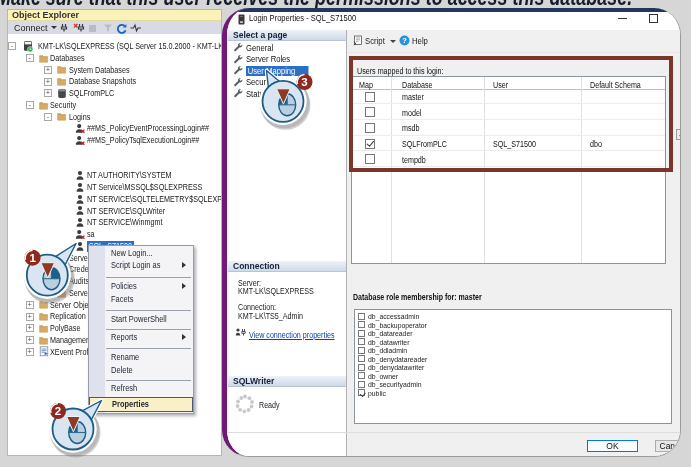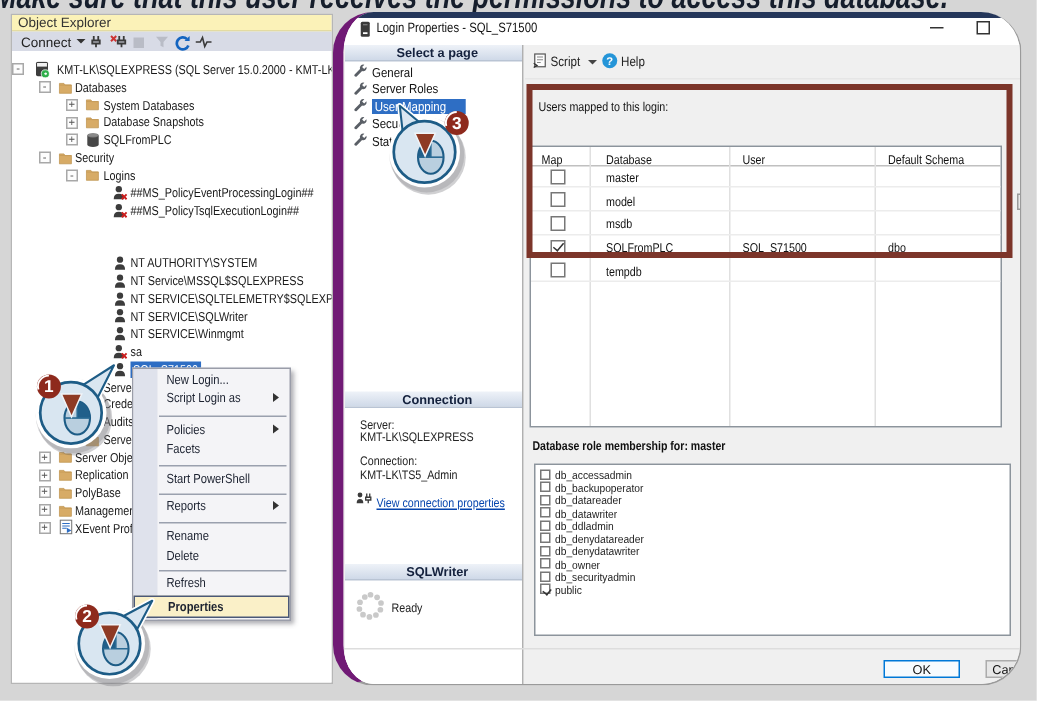--- a/index.html
+++ b/index.html
@@ -2,53 +2,53 @@
 <html><head>
 <meta charset="utf-8">
 <style>
 * { margin:0; padding:0; box-sizing:border-box; }
 html,body { width:691px; height:467px; overflow:hidden; }
 body { font-family:"Liberation Sans", sans-serif; background:#d6d6d6; position:relative; }
 #page { position:absolute; left:0; top:0; width:691px; height:467px; overflow:hidden; }
 #heading { position:absolute; left:-4px; top:-16px; font-size:23px; font-weight:bold; font-style:italic; color:#161e2c; white-space:nowrap; letter-spacing:0px; transform:scaleX(0.78); transform-origin:0 0; }
 
 #oe { position:absolute; left:7px; top:9px; width:215px; height:447px; background:#ffffff; border:1px solid #b6b6b6; }
-#oe-header { position:absolute; left:0; top:0; width:100%; height:11px; background:#fbf2b8; border-bottom:1px solid #e3dba2; color:#333; font-size:9px; line-height:10.5px; padding-left:4px; }
+#oe-header { position:absolute; left:0; top:0; width:100%; height:11px; background:#fbf2b8; border-bottom:1px solid #e3dba2; color:#333; font-size:9px; line-height:10.5px; padding-left:4px;font-weight:bold; }
 #oe-toolbar { position:absolute; left:0; top:11px; width:100%; height:13px; background:#d8dbe6; font-size:9px; color:#222; }
 #oe-tree { position:absolute; left:0; top:24px; width:100%; height:421px; background:#fff; overflow:hidden; }
 .trow { position:absolute; height:11.7px; width:100%; font-size:8.6px; color:#1a1a1a; white-space:nowrap; }
 .trow .lbl { position:absolute; top:0.6px; transform:scaleX(0.84); transform-origin:0 50%; }
 .ex { position:absolute; top:1.8px; width:8px; height:8px; background:#fdfdfd; border:1px solid #a8a8a8; }
 .ex i { position:absolute; left:0; top:-1px; width:6px; font-style:normal; font-size:7.5px; line-height:7.5px; text-align:center; color:#555; }
 .tico { position:absolute; top:0.4px; width:10px; height:11px; }
 
 #cmenu { position:absolute; left:88px; top:244.5px; width:105.5px; height:169.5px; background:#f4f4f7; border:1px solid #9a9da9; box-shadow:2px 2px 3px rgba(80,80,90,0.45); z-index:30; }
 #cmenu .gut { position:absolute; left:0; top:0; width:16px; height:100%; background:#dfe2ec; }
 .mi { position:absolute; left:0; width:100%; height:12px; font-size:8.8px; color:#1c2230; line-height:12px; padding-left:22px; }
 .mi.props { background:#faf0c8; border:1px solid #4a5878; font-weight:bold; height:14.4px; line-height:12.8px; }
 .msepl { position:absolute; left:17px; right:2px; border-top:1px solid #9aa0ae; }
 .arr { position:absolute; right:7px; top:3.4px; width:0; height:0; border-left:4px solid #333; border-top:3px solid transparent; border-bottom:3px solid transparent; }
 .czi { display:inline-block; transform:scaleX(0.85); transform-origin:0 50%; white-space:nowrap; }
 
-#dlg { position:absolute; left:222px; top:8px; width:459px; height:449px; background:#f0f0f0; border-left:7px solid #701a75; border-right:1px solid #9a9a9a; border-bottom:1px solid #9a9a9a; overflow:hidden;border-radius:27px; }
+#dlg { position:absolute; left:222px; top:8px; width:459px; height:449px; background:#f0f0f0; border-left:5px solid #701a75; border-right:1px solid #9a9a9a; border-bottom:1px solid #9a9a9a; overflow:hidden;border-radius:27px; }
 #dlg-topbar { position:absolute; left:0; top:0; width:100%; height:4px; background:#24365a; }
 #dlg-title { position:absolute; left:0; top:4px; width:100%; height:18px; background:#ffffff; font-size:9px; color:#111; }
 #dlg-title .ttxt { position:absolute; left:21.5px; top:0.5px; transform:scaleX(0.84); transform-origin:0 50%; }
 #dlg-body { position:absolute; left:0; top:22px; width:458px; height:426px; background:#f0f0f0; }
 
 #lpane { position:absolute; left:1px; top:0; width:119px; height:426px; background:#ffffff; border-right:1px solid #b0b0b0; }
-.sechdr { position:absolute; left:0; width:100%; height:11px; background:linear-gradient(#eef2f8,#cfd9e8); border-bottom:1px solid #b9c4d4; font-size:8.5px; font-weight:bold; color:#14213d; line-height:10px; padding-left:5px;text-align:center; }
+.sechdr { position:absolute; left:0; width:100%; height:11px; background:linear-gradient(#eef2f8,#cfd9e8); border-bottom:1px solid #b9c4d4; font-size:8.5px; font-weight:bold; color:#14213d; line-height:10px; padding-left:5px; }
 .pgitem { position:absolute; left:18px; font-size:8.7px; color:#111; white-space:nowrap; transform:scaleX(0.88); transform-origin:0 50%; }
 .pgitem.sel { background:#2e6ec4; color:#fff; padding:0 2px; width:71px; }
 .wrench { position:absolute; left:5px; width:10px; height:10px; }
 .ltxt { position:absolute; font-size:8.3px; color:#222; white-space:nowrap; transform:scaleX(0.86); transform-origin:0 50%; }
 .link { color:#0645ad; text-decoration:underline; }
 #stoolbar { position:absolute; left:121px; top:0; width:337px; height:23px; border-bottom:1px solid #e6e6e6; font-size:9px; color:#222; }
 #redbox { position:absolute; left:122px; top:26px; width:324px; height:116px; border:4px solid #7c352a; z-index:10; }
-#grid { position:absolute; left:124px; top:46px; width:315px; height:188px; background:#ffffff; border:1px solid #8c949c; font-size:8.5px;margin-top:21px; }
+#grid { position:absolute; left:124px; top:46px; width:315px; height:188px; background:#ffffff; border:1px solid #8c949c; font-size:8.5px; }
 .ghead { position:absolute; top:0; left:0; width:100%; height:13px; border-bottom:1px solid #c0c0c0; }
 .ghtxt { position:absolute; top:2.5px; color:#111; transform:scaleX(0.84); transform-origin:0 50%; }
 .gvline { position:absolute; top:0; bottom:0; width:1px; background:#e0e0e0; }
 .grow { position:absolute; left:0; width:100%; height:15.7px; border-bottom:1px solid #ececec; }
 .gtxt { position:absolute; top:3.5px; color:#111; transform:scaleX(0.84); transform-origin:0 50%; }
 .cb,.cbc { position:absolute; width:10px; height:10px; background:#fff; border:1px solid #777; }
 .cb.small,.cbc.small { width:7px; height:7px; }
 .cbc:after { content:''; position:absolute; left:1.2px; top:1.2px; width:5.5px; height:3.2px; border-left:1.5px solid #333; border-bottom:1.5px solid #333; transform:rotate(-50deg); }
 .cbc.small:after { width:4px; height:2.5px; }
 .cbc.gray:after { border-color:#a6a6a6; }

